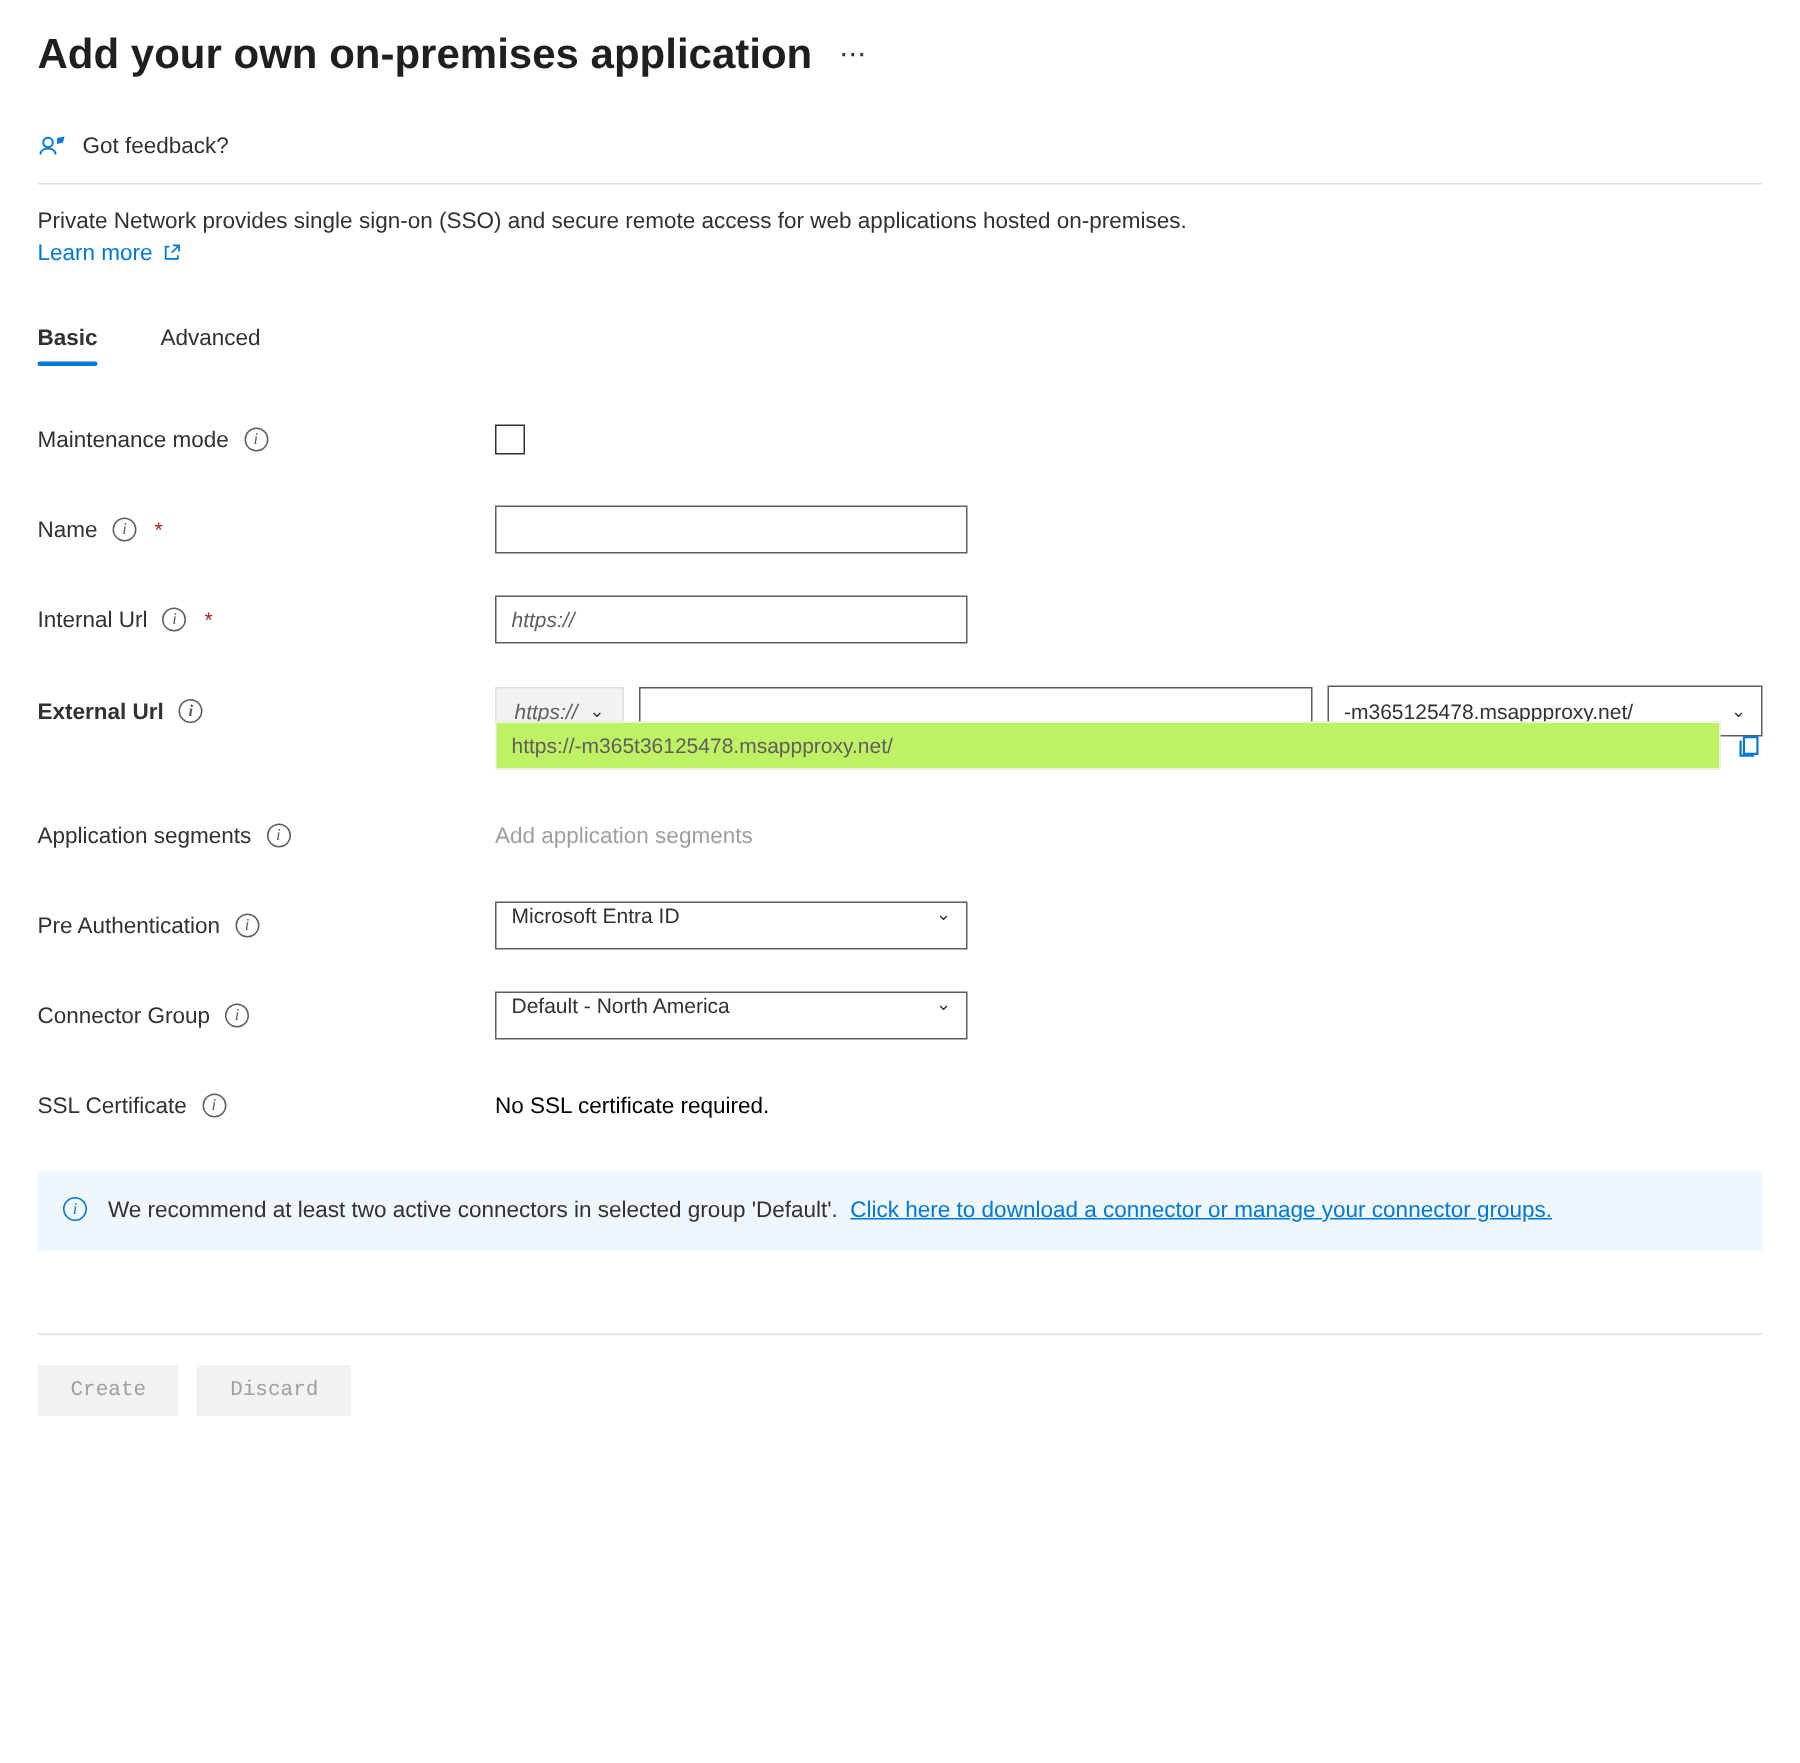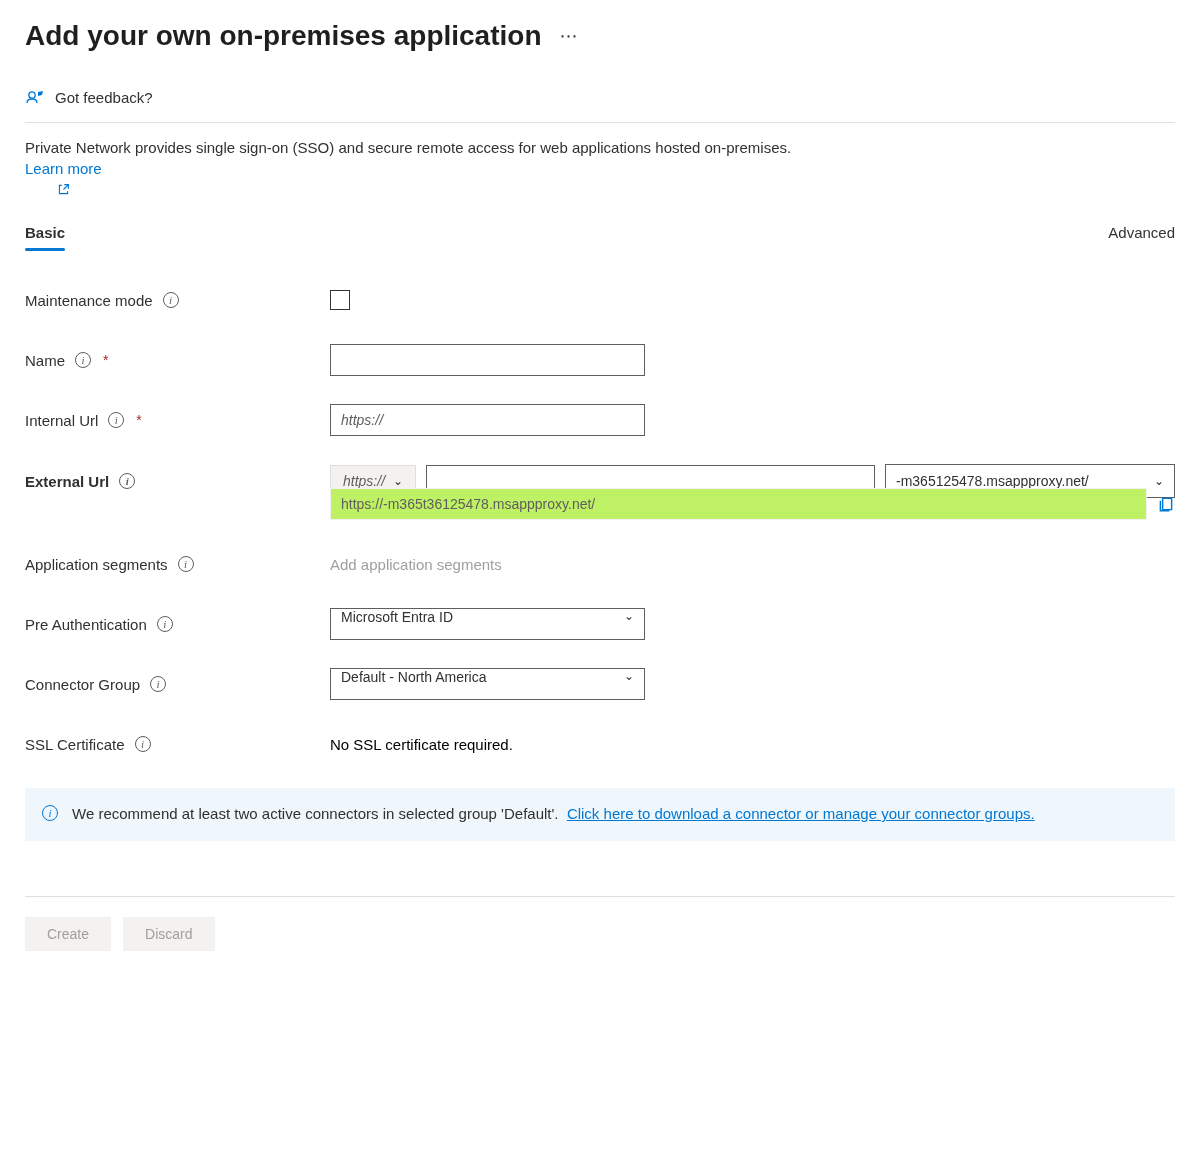--- a/index.html
+++ b/index.html
@@ -11,24 +11,24 @@
     background: #fff;
     font-size: 14px;
   }
   .header-row { display:flex; align-items:center; gap:18px; margin-bottom:35px; }
   h1 { font-size: 28px; font-weight:600; margin:0; color:#201f1e; }
   .more-icon { font-size:18px; color:#323130; cursor:pointer; user-select:none; letter-spacing:1px;}
   .feedback-bar { display:flex; align-items:center; gap:10px; padding-bottom:15px; border-bottom:1px solid #e1dfdd;}
   .feedback-bar span { font-size:15px; }
   .feedback-icon svg { display:block; }
   .desc { margin-top:14px; font-size:15px; color:#323130; line-height:1.4;}
-  a.learn-more, a.info-link { color:#0078d4; text-decoration:none;flex-direction:column; }
+  a.learn-more, a.info-link { color:#0078d4; text-decoration:none; }
   a.learn-more { display:inline-flex; align-items:center; gap:6px; margin-top:2px; font-size:15px;}
   a.learn-more svg { width:13px; height:13px; }
-  .tabs { display:flex; gap:42px; margin-top:28px; border-bottom:0;justify-content:space-between; }
+  .tabs { display:flex; gap:42px; margin-top:40px; border-bottom:0; }
   .tab { font-size:15px; padding-bottom:8px; cursor:pointer; color:#323130; position:relative;}
   .tab.active { font-weight:600; }
   .tab.active::after { content:""; position:absolute; left:0; right:0; bottom:-2px; height:3px; background:#0078d4; border-radius:2px;}
   .form { margin-top:35px; }
   .row { display:flex; align-items:center; min-height:32px; margin-bottom:28px; }
   .row.tight { margin-bottom:10px; }
   .label-col { width:305px; display:flex; align-items:center; gap:10px; font-size:15px; color:#323130;}
   .label-col.bold { font-weight:600; }
   .info-icon { display:inline-flex; width:16px; height:16px; border:1px solid #605e5c; border-radius:50%; align-items:center; justify-content:center; font-size:11px; color:#605e5c; cursor:pointer; font-family:Georgia,serif; font-style:italic;}
   .req { color:#a4262c; font-size:14px; margin-left:2px;}
@@ -50,21 +50,21 @@
   .ext-readout-row { display:flex; align-items:center; gap:10px; margin-left:305px; margin-top:-20px; margin-bottom:28px;}
   .ext-readout { flex:1; height:32px; background:#bef264; border:1px solid #f3f2f1; padding:0 10px; display:flex; align-items:center; color:#605e5c;}
   .copy-icon { width:18px; height:18px; cursor:pointer; color:#0078d4;}
   .placeholder-text { color:#a19f9d; font-size:15px; cursor:pointer;}
   .static-text { color:#000000; font-size:15px;}
   .info-banner { background:#eff6fc; border:1px solid #eff6fc; padding:14px 16px; display:flex; gap:14px; margin-top:10px;}
   .info-banner .info-icon { border-color:#0078d4; color:#0078d4; flex-shrink:0; margin-top:2px;}
   .info-banner-text { font-size:15px; line-height:1.5;}
   a.info-link { text-decoration:underline;}
   .footer { border-top:1px solid #e1dfdd; margin-top:55px; padding-top:20px; display:flex; gap:12px;}
-  button.btn { height:34px; padding:0 22px; border:none; background:#f3f2f1; color:#a19f9d; font-size:14px; cursor:pointer; font-family:Liberation Sans, sans-serif;}
+  button.btn { height:34px; padding:0 22px; border:none; background:#f3f2f1; color:#a19f9d; font-size:14px; cursor:pointer; font-family:Liberation Mono, monospace;}
 </style>
 </head>
 <body>
 
 
 
 <div class="header-row">
   <h1>Add your own on-premises application</h1>
   <span class="more-icon">⋯</span>
 </div>

